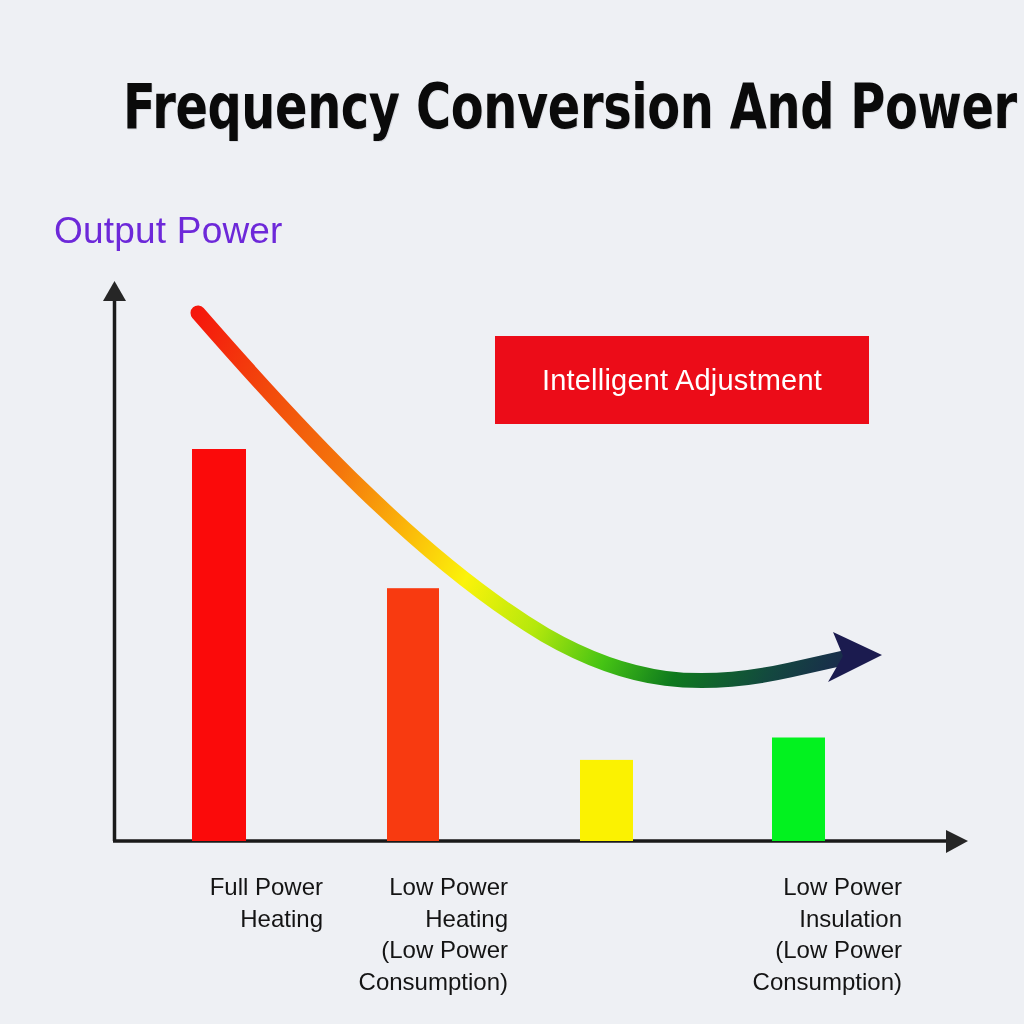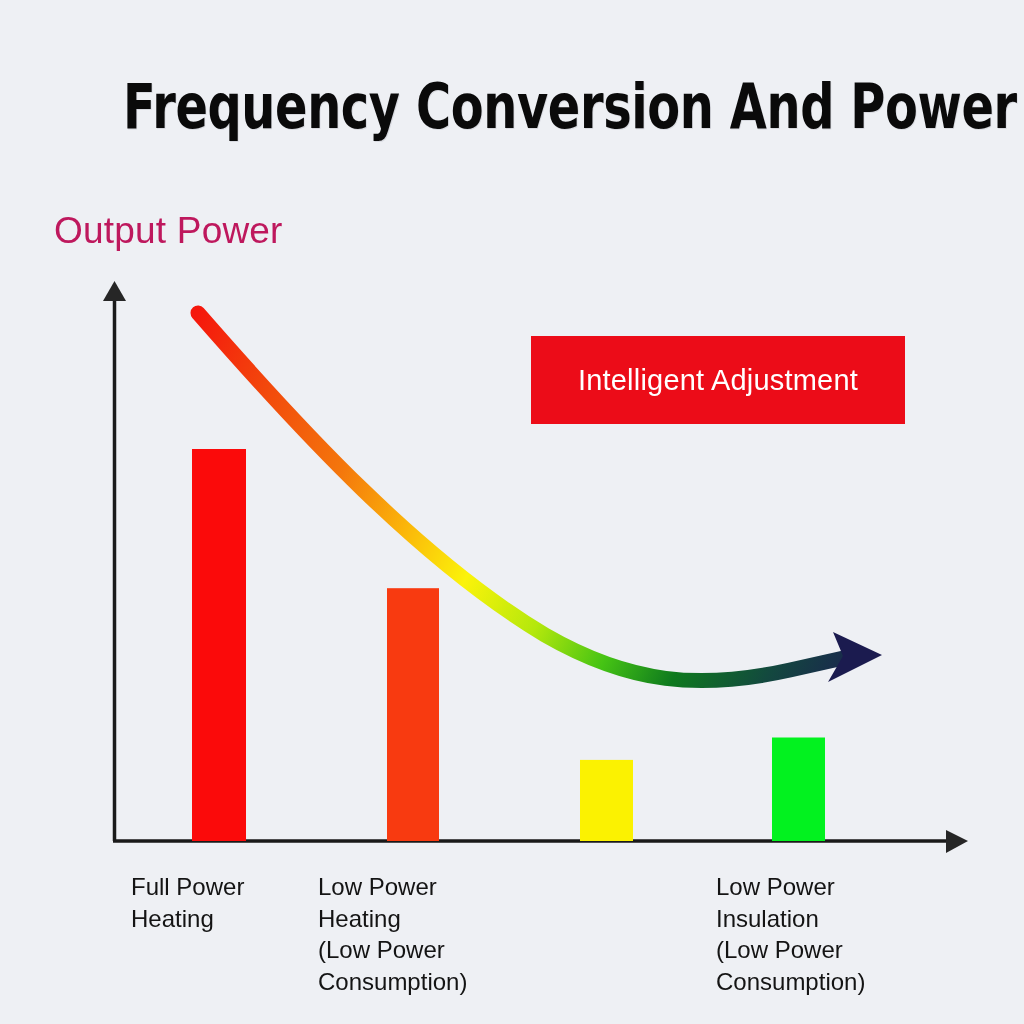--- a/index.html
+++ b/index.html
@@ -41,60 +41,59 @@
   }
 
   
   #y-axis-caption {
     position: absolute;
     left: 54px;
     top: 209px;
     font-family: "Liberation Sans", sans-serif;
     font-size: 37px;
     line-height: 44px;
-    color: #be185d;
+    color: #6d28d9;
     letter-spacing: 0.2px;
     white-space: nowrap;
   }
 
   
   #callout-box {
     position: absolute;
     left: 495px;
     top: 336px;
     width: 374px;
     height: 88px;
     background: #ec0c18;
     display: flex;
     flex-direction: column;
     align-items: center;
     justify-content: center;
     box-sizing: border-box;
-    margin-left: 36px;
   }
   #callout-box .callout-line {
     font-family: "Liberation Sans", sans-serif;
     font-size: 29px;
     line-height: 37px;
     color: #ffffff;
     white-space: nowrap;
     letter-spacing: 0.2px;
   }
 
   
   #plot-svg {
     position: absolute;
     left: 0;
     top: 0;
   }
 
   
   .cat-label {
     position: absolute;
-    text-align: left;
+    text-align: right;
     font-family: "Liberation Sans", sans-serif;
     font-size: 24px;
     line-height: 31.5px;
     color: #141414;
     white-space: pre-line;
   }
   #cat-label-0 { left: 131px; top: 871px; width: 192px; }
   #cat-label-1 { left: 318px; top: 871px; width: 190px; }
   #cat-label-2 { left: 512px; top: 871px; width: 212px; }
   #cat-label-3 { left: 716px; top: 871px; width: 186px; }

